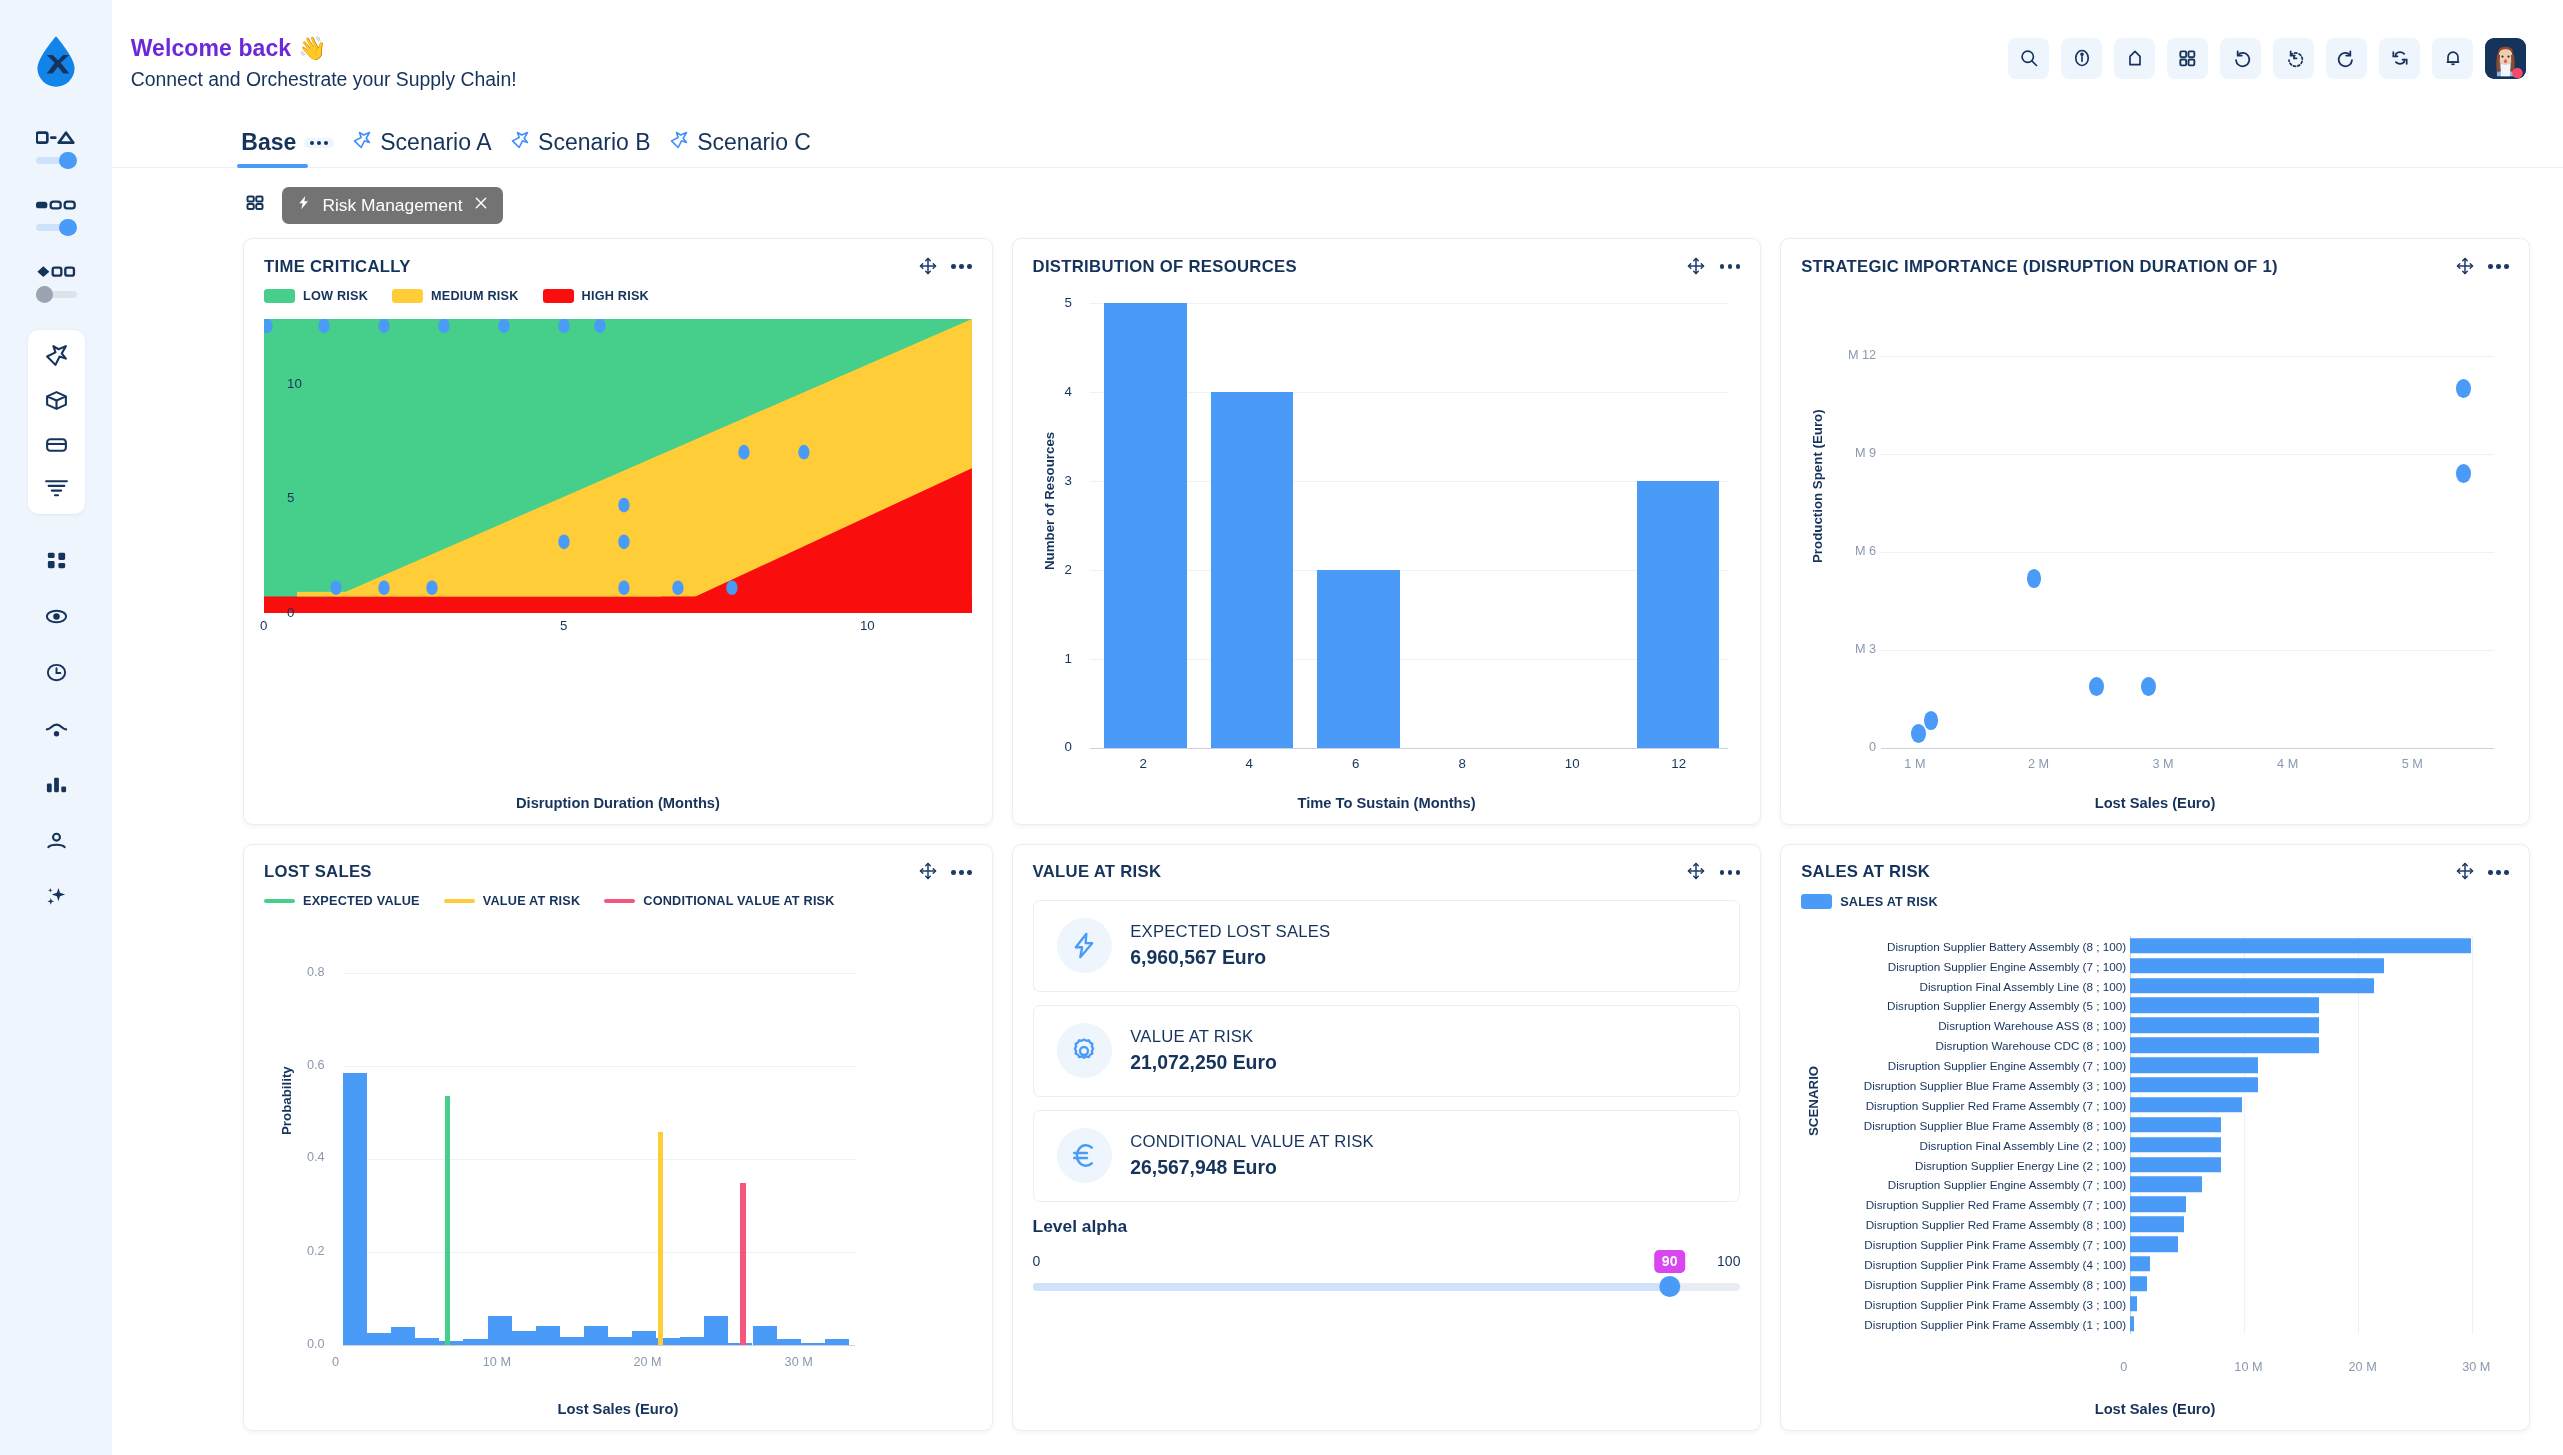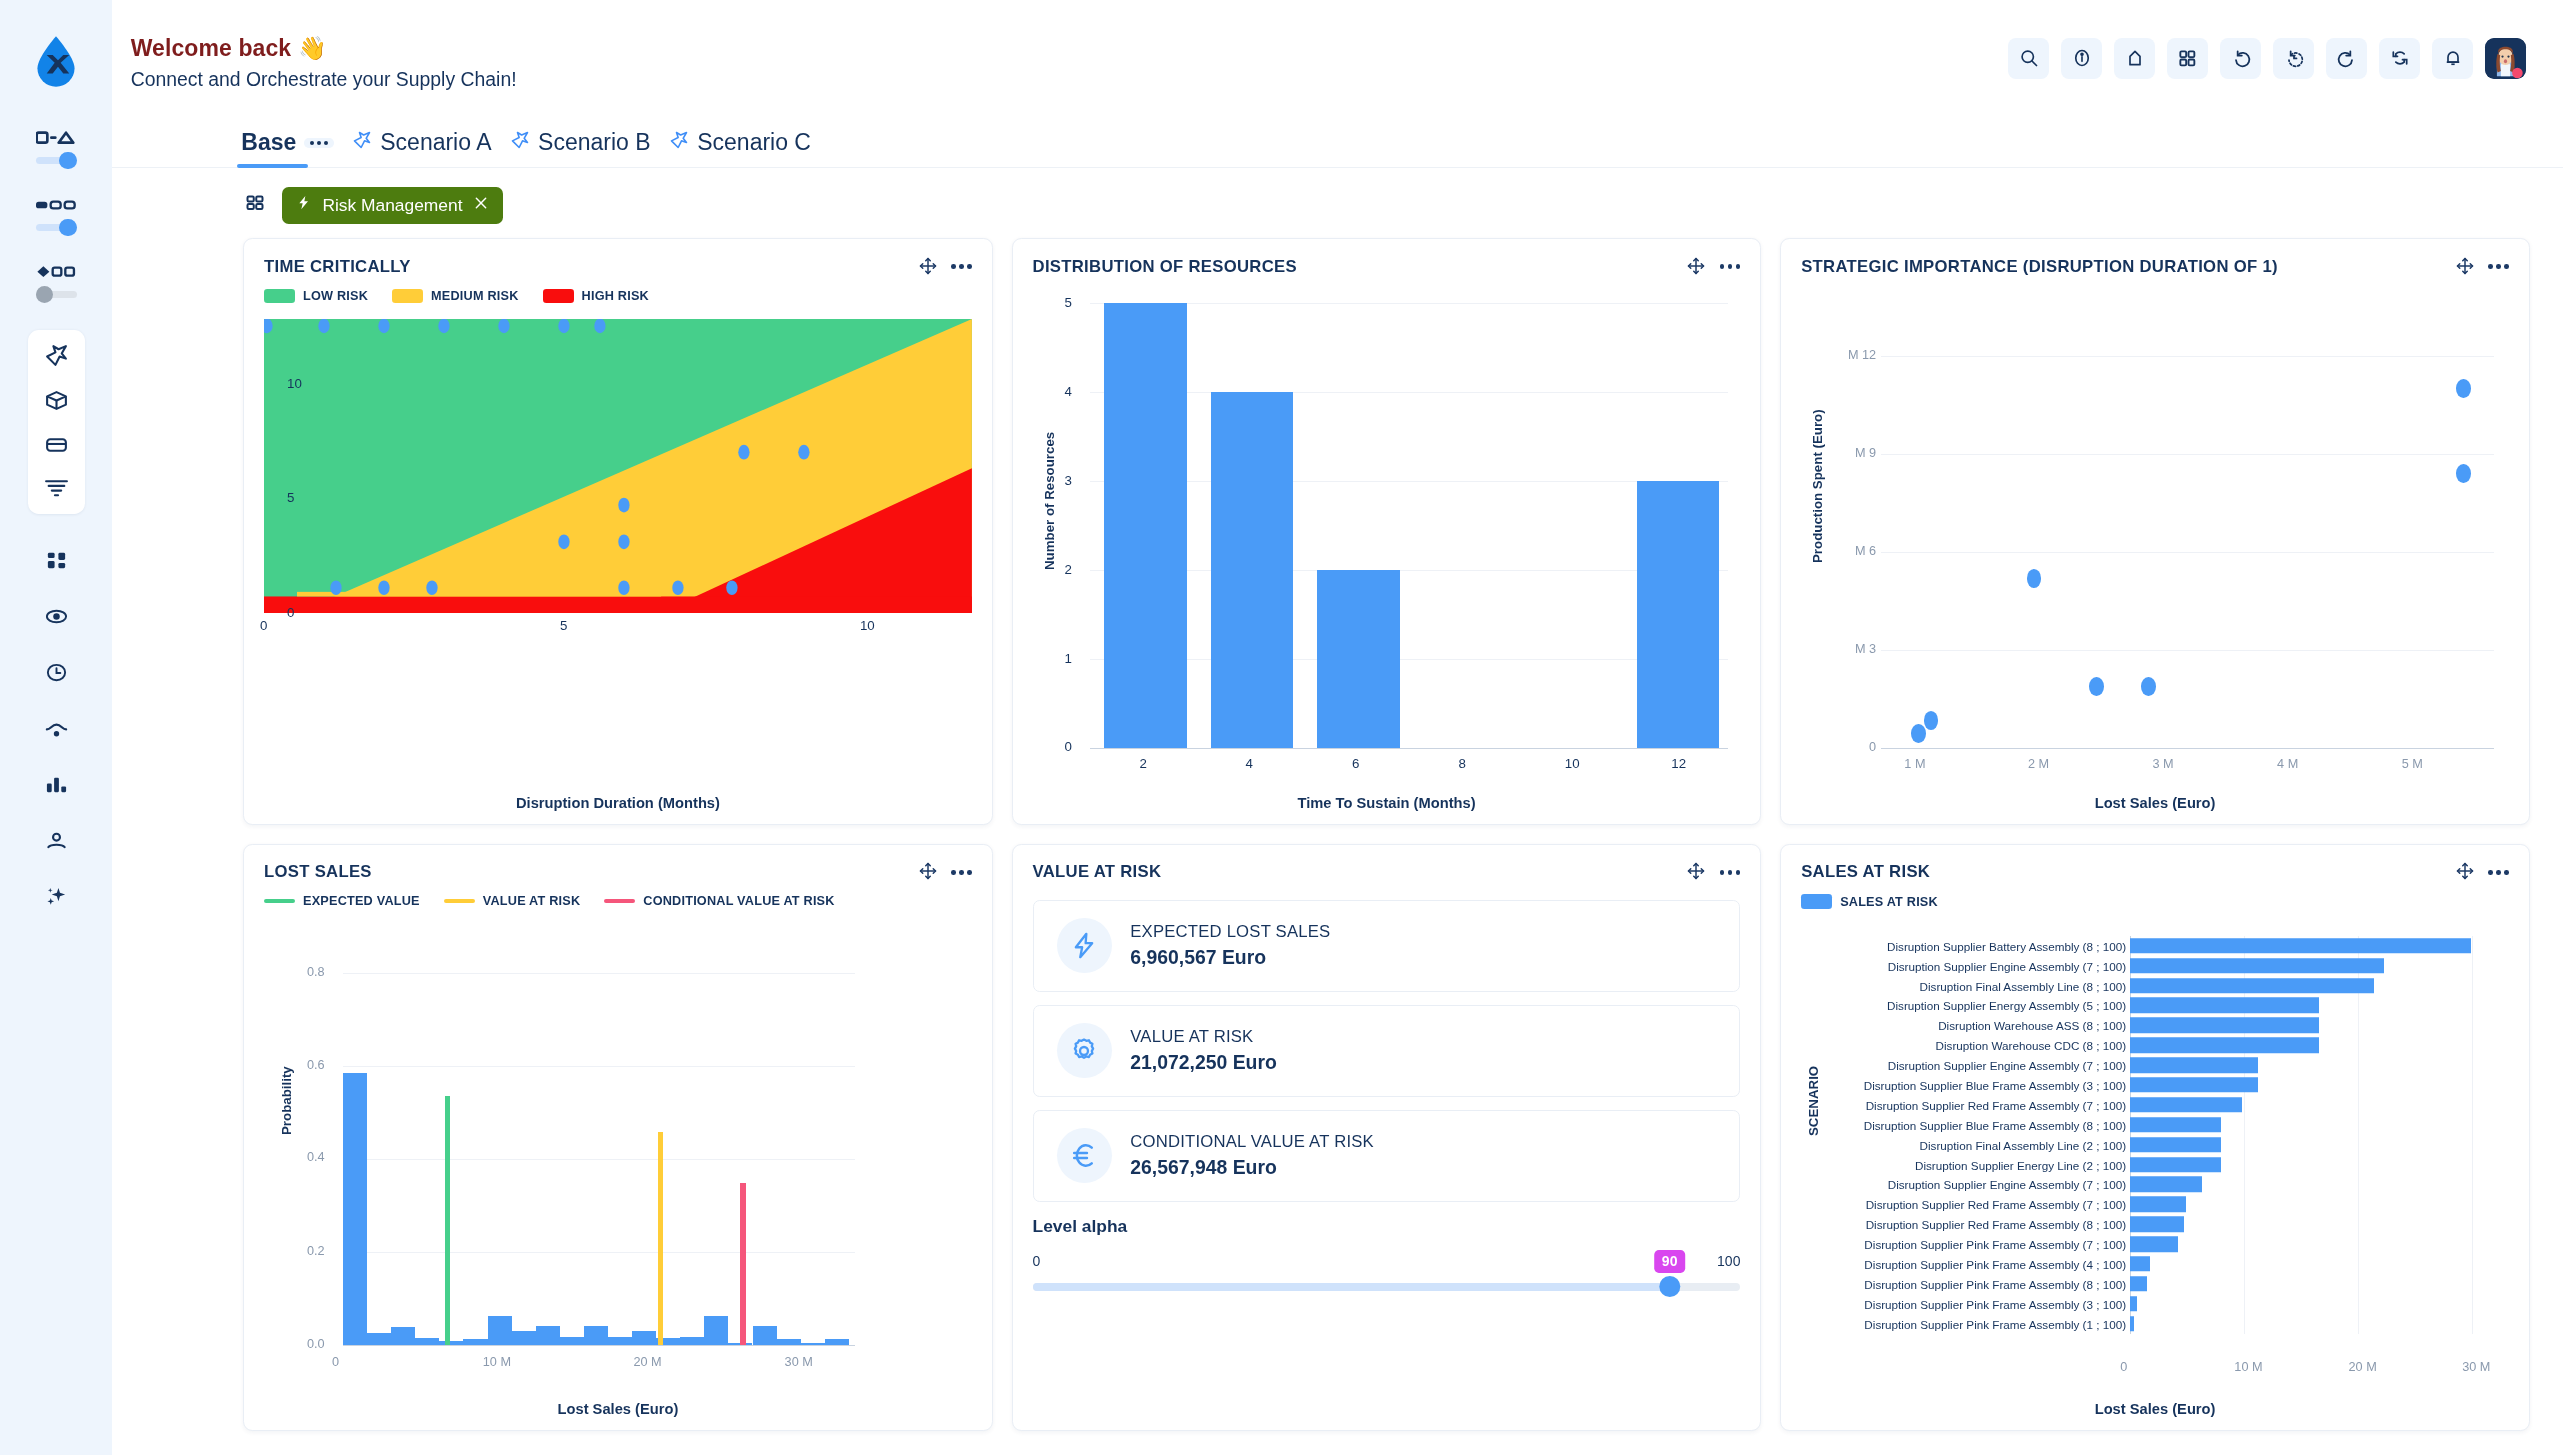--- a/index.html
+++ b/index.html
@@ -36,36 +36,36 @@
     box-shadow: 0 0.7px 2.7px rgba(20,40,80,.07);
     margin-bottom: 33px;
   }
   .nav-ic { width: 29px; height: 27px; display:flex; align-items:center; justify-content:center; cursor:pointer; }
   .nav-list { display:flex; flex-direction:column; align-items:center; gap: 29px; }
 
   
   .main { flex: 1; height: 1455px; display:flex; flex-direction:column; background:#ffffff; }
 
   .header { height: 112px; display:flex; align-items:flex-start; padding: 35px 37px 0 18.7px; justify-content:space-between; }
-  .welcome-title { font-size: 23px; font-weight: 700; color:#7f1d1d; letter-spacing:0.1px; display:flex; align-items:center; gap:6.7px;}
+  .welcome-title { font-size: 23px; font-weight: 700; color:#6d28d9; letter-spacing:0.1px; display:flex; align-items:center; gap:6.7px;}
   .welcome-sub { font-size: 19.4px; color:#16335c; margin-top: 6px; font-weight:400;}
   .header-icons { display:flex; align-items:center; gap: 12px; margin-top: 2.7px; }
   .hicon { width: 41px; height: 41px; border-radius: 8px; background:#eef5fd; display:flex; align-items:center; justify-content:center; cursor:pointer; }
   .avatar { width: 41px; height: 41px; border-radius: 9.3px; overflow:hidden; background:#16335c; position:relative; }
 
   .tabs { display:flex; align-items:flex-end; gap: 0; padding: 0 0 0 120px; height: 56px; border-bottom: 1.3px solid #edf1f6; }
   .tab { display:flex; align-items:center; gap:8px; padding: 0 9.3px 10.7px; font-size: 23px; color:#16335c; cursor:pointer; position:relative; font-weight:400;}
   .tab.active { font-weight: 700; }
   .tab.active::after { content:""; position:absolute; left:5.3px; right:35px; bottom:-1.3px; height:4.7px; background:#4a9bf7; border-radius:2.7px; }
   .tab-dots { background:#eef5fd; border-radius:4.7px; padding: 3.3px 6px; display:flex; gap:2.7px; align-items:center; }
   .tab-dots i { width:4px; height:4px; border-radius:50%; background:#16335c; display:block; }
 
   .filterbar { display:flex; align-items:center; gap: 17.4px; padding: 18.7px 0 14.7px 133px; }
   .chip {
-    background:#4d7c0f; color:#fff; border-radius:6.7px; height:37px;
+    background:#737373; color:#fff; border-radius:6.7px; height:37px;
     display:flex; align-items:center; gap:10.7px; padding: 0 13.3px; font-size:17.4px; cursor:pointer;
   }
 
   .grid { flex:1; padding: 0 33px 24px 131px; display:grid; grid-template-columns: repeat(3, 1fr); grid-template-rows: 1fr 1fr; gap: 18.7px; }
   .card {
     background:#fff; border:0.7px solid #e9eef5; border-radius: 9.3px;
     box-shadow: 0 1.3px 4px rgba(20,40,80,.05);
     padding: 17.4px 20px 12px; display:flex; flex-direction:column; position:relative; overflow:hidden;
   }
   .card-head { display:flex; justify-content:space-between; align-items:flex-start; }

